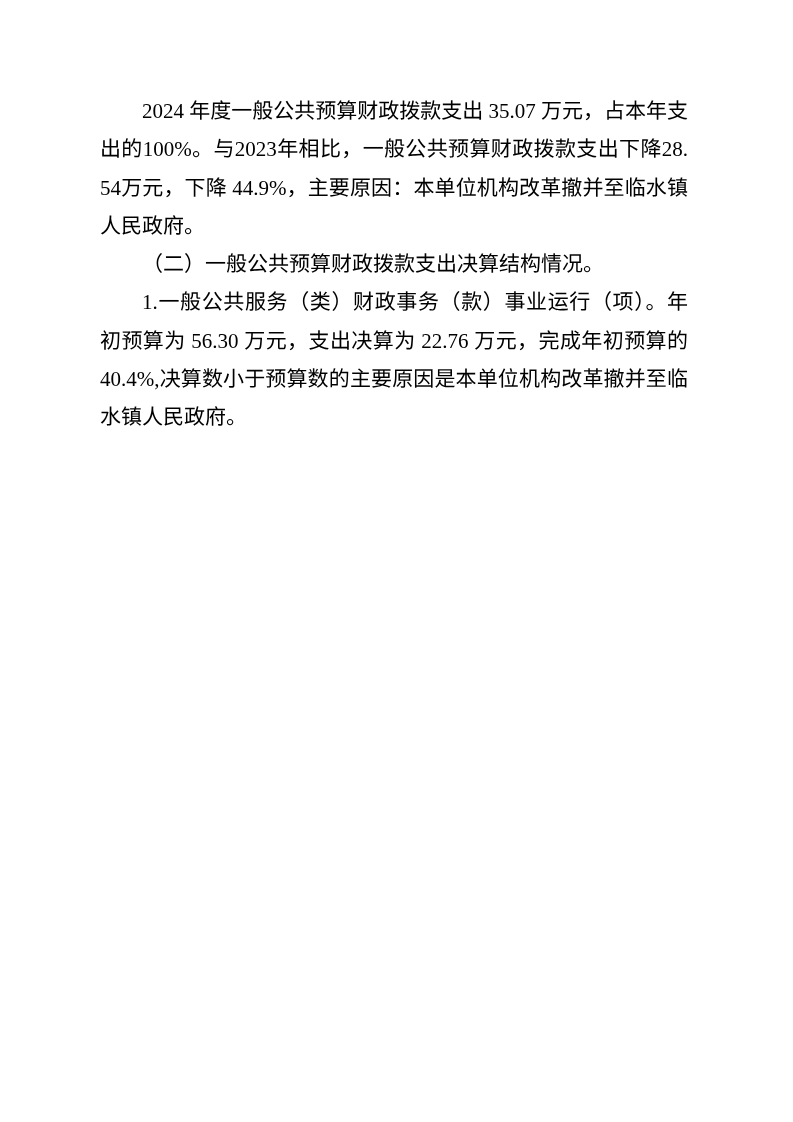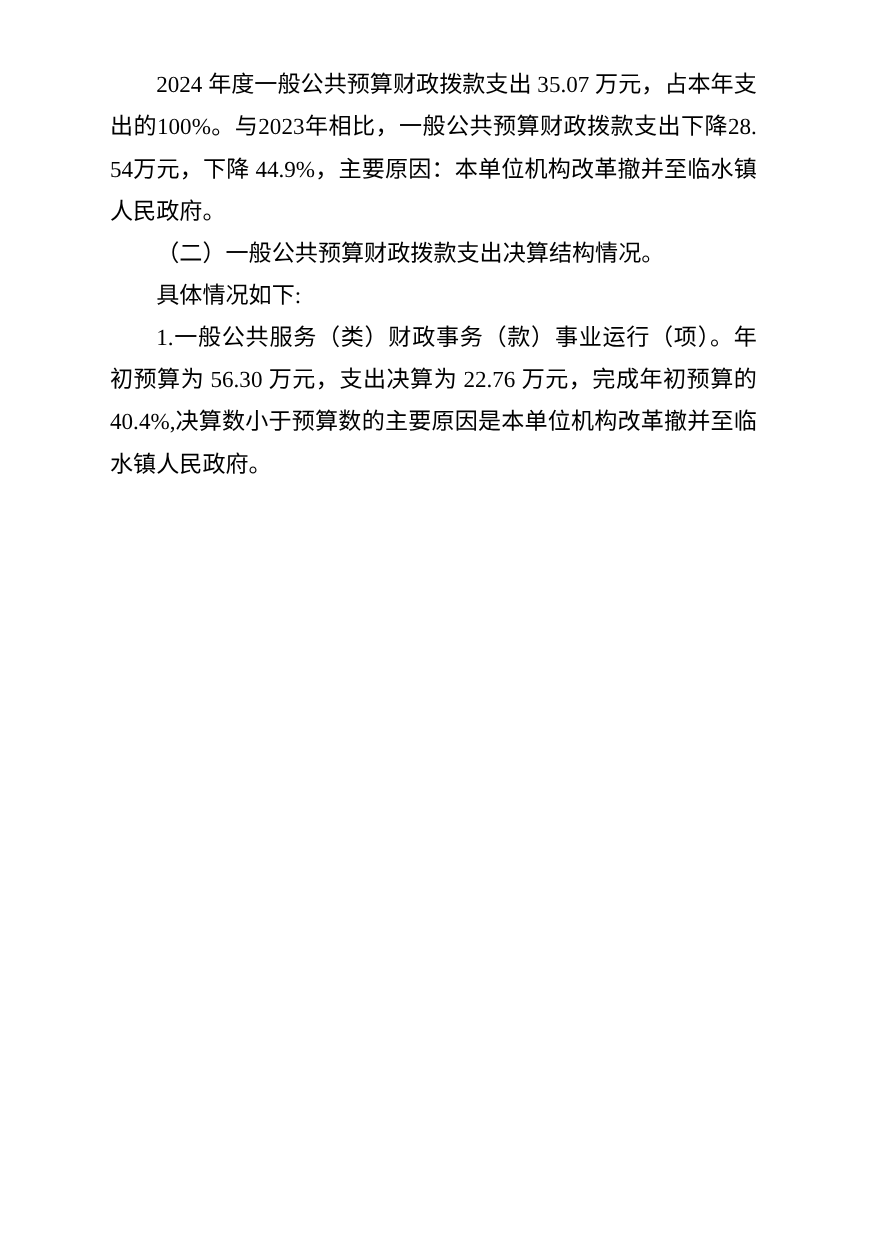--- a/index.html
+++ b/index.html
@@ -8,36 +8,35 @@
     width: 793px;
     height: 1122px;
     overflow: hidden;
     font-family: "Liberation Serif", "DejaVu Serif", serif;
     color: #000000;
   }
   .page {
     width: 793px;
     height: 1122px;
     background: #ffffff;
-    padding: 58px 105px 0 100px;
+    padding: 92px 105px 0 100px;
   }
   .doc-body p {
     font-size: 21px;
     line-height: 38.3px;
     text-align: justify;
     text-justify: inter-character;
     text-indent: 42px;
     word-break: break-all;
   }
   .doc-body p.heading { font-weight: 700; }
   .doc-body span.b { font-weight: 400; }
 </style>
 </head>
 <body>
 
 <main class="page">
   <section class="doc-body">
       <p><span>2024 年度一般公共预算财政拨款支出 35.07 万元，占本年支出的100%。与2023年相比，一般公共预算财政拨款支出下降28.54万元，下降 44.9%，主要原因：本单位机构改革撤并至临水镇人民政府。</span></p>
       <p class="heading"><span class="b">（二）一般公共预算财政拨款支出决算结构情况。</span></p>
-      <p><span>具体情况如下:</span></p>
       <p><span>1.</span><span class="b">一般公共服务（类）财政事务（款）事业运行（项）</span><span>。年初预算为 56.30 万元，支出决算为 22.76 万元，完成年初预算的 40.4%,决算数小于预算数的主要原因是本单位机构改革撤并至临水镇人民政府。</span></p>
     </section>
 </main>
 
 </body></html>

